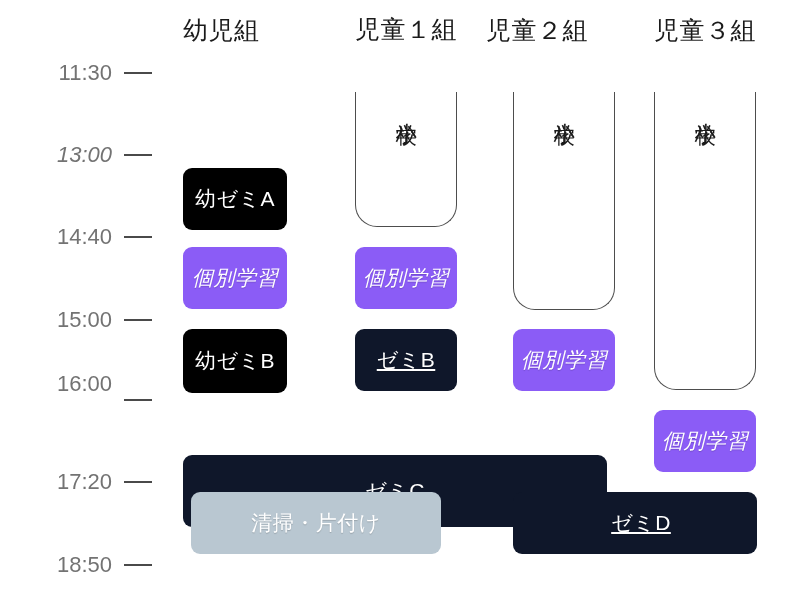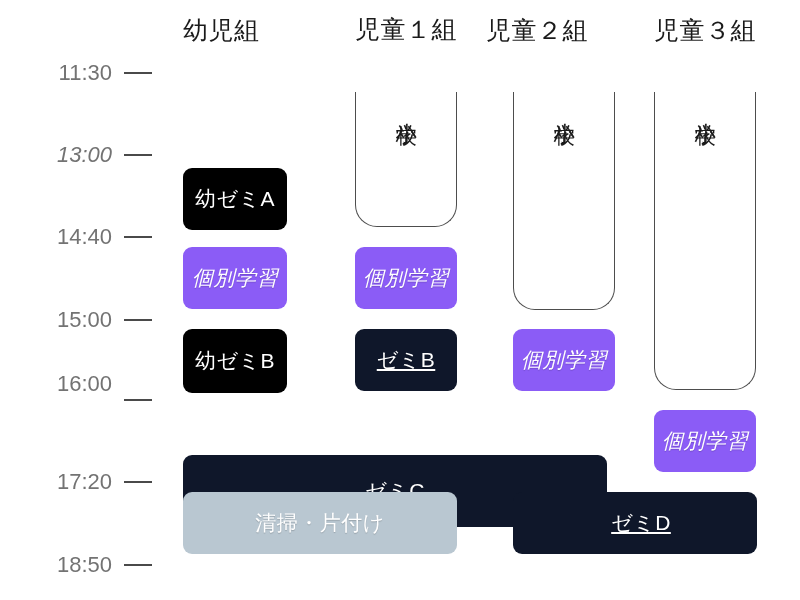--- a/index.html
+++ b/index.html
@@ -147,17 +147,17 @@
 
   <div id="events-layer">
       <div class="event blue" style="left: 183px; top: 168px; width: 104px; height: 62px;">幼ゼミA</div>
       <div class="event green" style="left: 183px; top: 247px; width: 104px; height: 62px;">個別学習</div>
       <div class="event green" style="left: 355px; top: 247px; width: 102px; height: 62px;">個別学習</div>
       <div class="event blue" style="left: 183px; top: 329px; width: 104px; height: 64px;">幼ゼミB</div>
       <div class="event orange" style="left: 355px; top: 329px; width: 102px; height: 62px;">ゼミB</div>
       <div class="event green" style="left: 513px; top: 329px; width: 102px; height: 62px;">個別学習</div>
       <div class="event orange" style="left: 183px; top: 410px; width: 424px; height: 72px; margin-top: 45px;">ゼミC</div>
       <div class="event green" style="left: 654px; top: 410px; width: 102px; height: 62px;">個別学習</div>
-      <div class="event gray" style="left: 183px; top: 492px; width: 274px; height: 62px;">清掃・片付け</div>
+      <div class="event gray" style="left: 191px; top: 492px; width: 250px; height: 62px;">清掃・片付け</div>
       <div class="event orange" style="left: 513px; top: 492px; width: 244px; height: 62px; padding-left: 12px;">ゼミD</div>
     </div>
 
 </div>
 
 </body></html>

